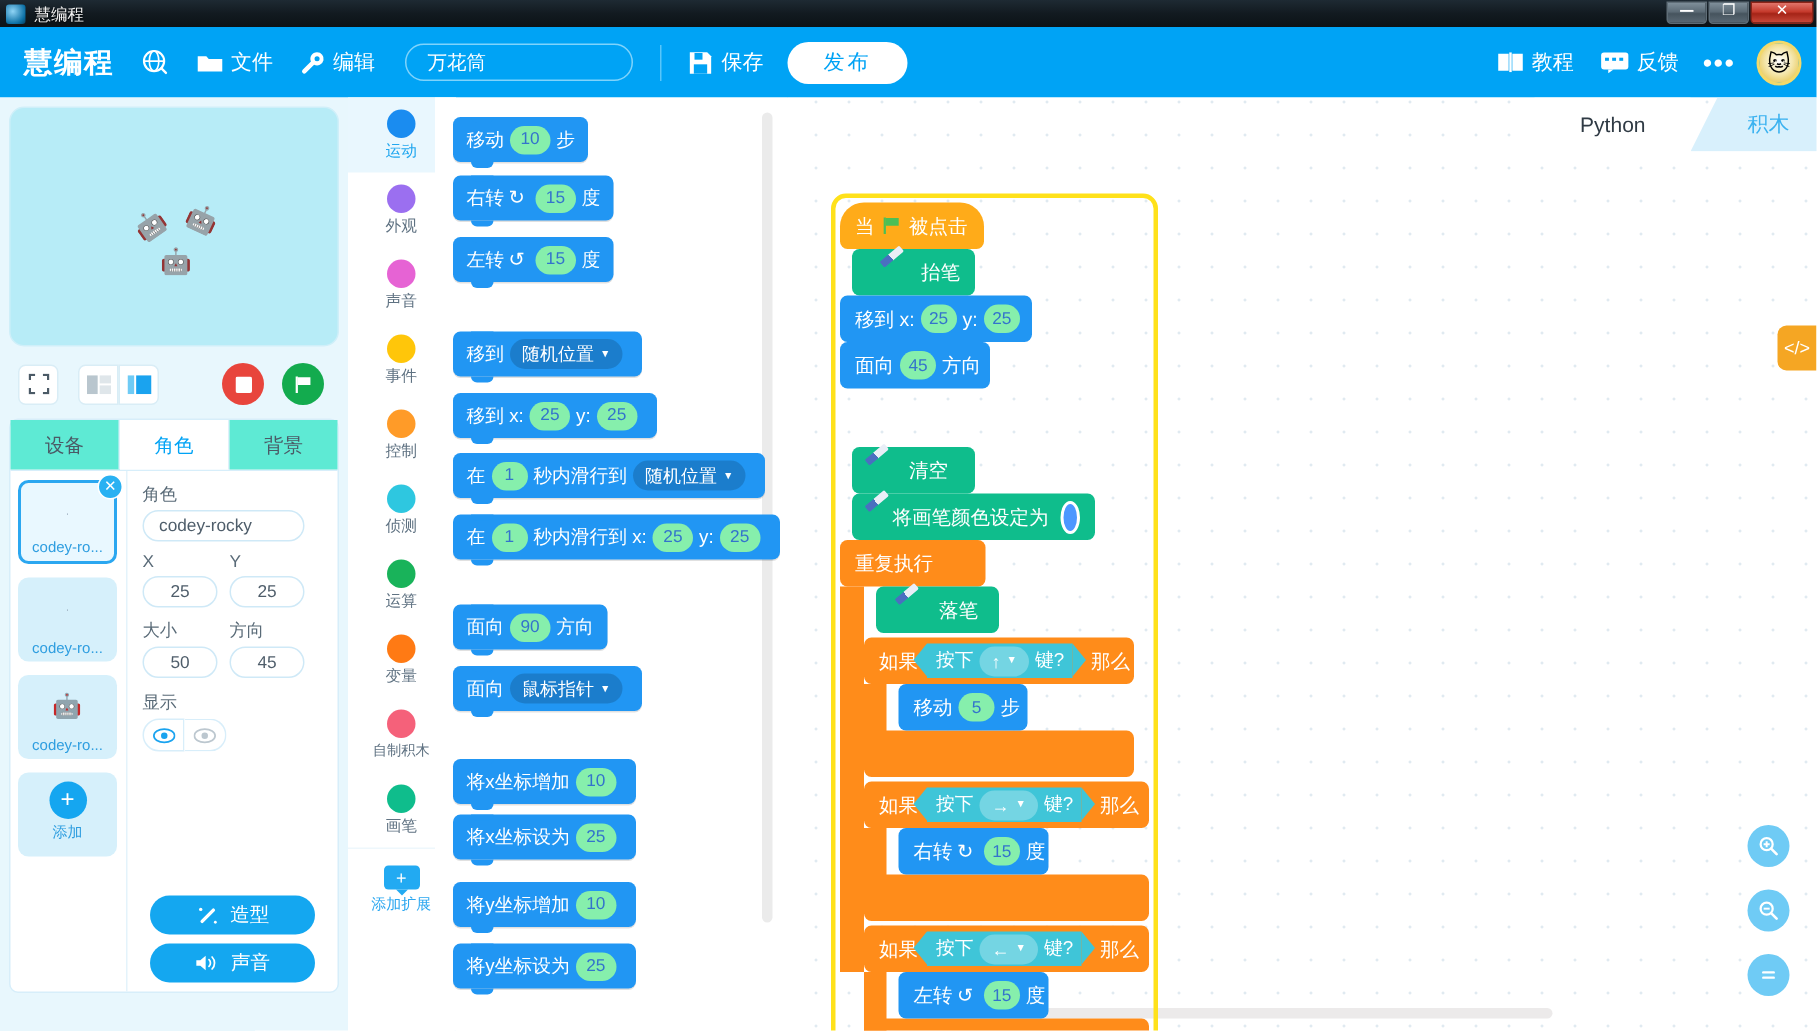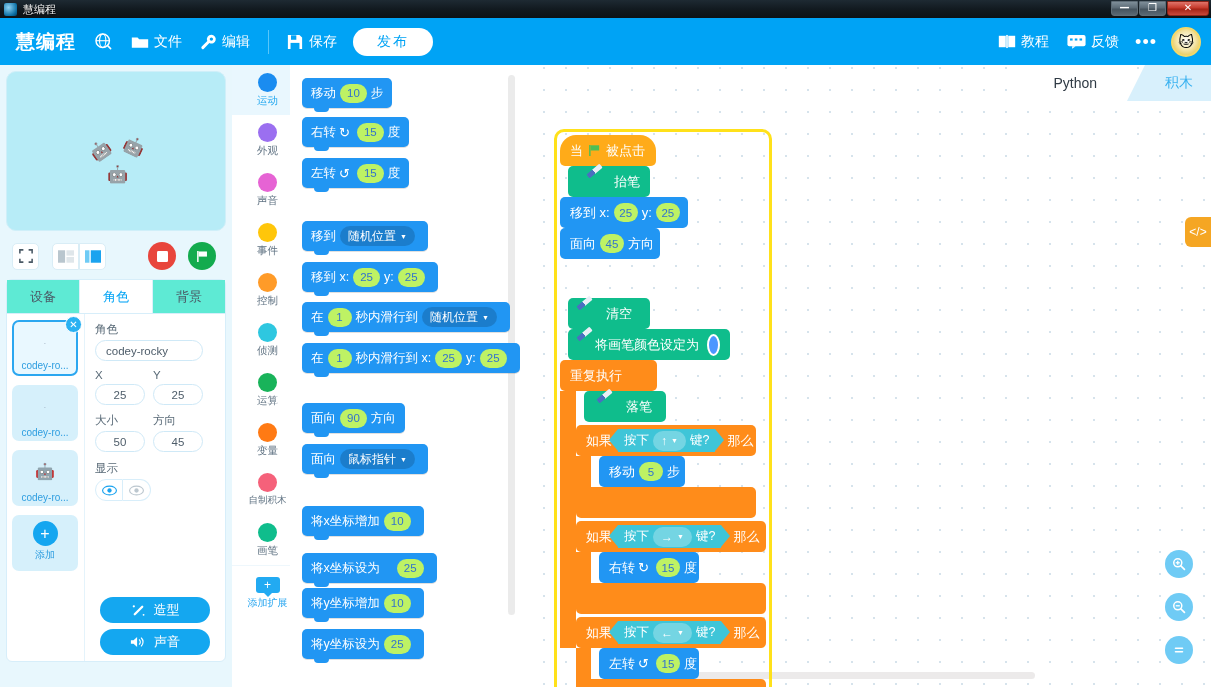--- a/index.html
+++ b/index.html
@@ -181,21 +181,21 @@
   .blk.motion { background:#2196f3; }
   .blk::before {
     content:""; position:absolute; left:12px; top:-0px; width:15px; height:4px;
     background:inherit; border-radius:0 0 4px 4px;
   }
   .blk::after {
     content:""; position:absolute; left:12px; bottom:-4px; width:15px; height:4px;
     background:inherit; border-radius:0 0 4px 4px;
   }
   .oval {
-    background:#bef264; color:#3373cc; border-radius:12px; height:19px;
+    background:#86efac; color:#3373cc; border-radius:12px; height:19px;
     min-width:24px; padding:0 7px; display:inline-flex; align-items:center;
     justify-content:center; font-size:11.5px; margin:0 4px;
   }
   .drop {
     background: rgba(0,0,0,0.16); color:#fff; border-radius:12px; height:20px;
     padding:0 8px; display:inline-flex; align-items:center; gap:4px;
     font-size:12px; margin:0 4px;
   }
   .drop .caret { font-size:7px; }
   .rot { font-size:13px; margin:0 3px; }
@@ -307,20 +307,23 @@
   </div>
 
   <div class="hdr-item">
     <svg width="17" height="16" viewBox="0 0 20 20">
       <path d="M13.5 1a5.5 5.5 0 0 0-5 7.8L1.6 15.7a1.8 1.8 0 1 0 2.6 2.6l6.9-6.9A5.5 5.5 0 1 0 13.5 1z" fill="#fff"></path>
       <circle cx="13.6" cy="6.4" r="2.1" fill="#00a3f5"></circle>
     </svg>
     <span>编辑</span>
   </div>
 
+  <div id="project-name-box">
+    <span>万花筒</span>
+  </div>
 
   <div class="hdr-divider"></div>
 
   <div id="save-btn">
     <svg width="16" height="16" viewBox="0 0 18 18">
       <path d="M1 1h13l3 3v13H1z" fill="#fff"></path>
       <rect x="4.5" y="1.5" width="6" height="5" fill="#00a3f5"></rect>
       <rect x="4" y="10" width="10" height="7" fill="#00a3f5"></rect>
     </svg>
     <span>保存</span>
@@ -614,21 +617,21 @@
         <span>鼠标指针</span>
         <span class="caret">▼</span>
       </span>
   </div>
 
   <div class="blk motion" style="left:12px; top:441px;">
     <span>将x坐标增加</span>
     <span class="oval">10</span>
   </div>
 
-  <div class="blk motion" style="left:12px; top:488px;gap:13px;">
+  <div class="blk motion" style="left:12px; top:478px;">
     <span>将x坐标设为</span>
     <span class="oval">25</span>
   </div>
 
   <div class="blk motion" style="left:12px; top:523px;">
     <span>将y坐标增加</span>
     <span class="oval">10</span>
   </div>
 
   <div class="blk motion" style="left:12px; top:564px;">

